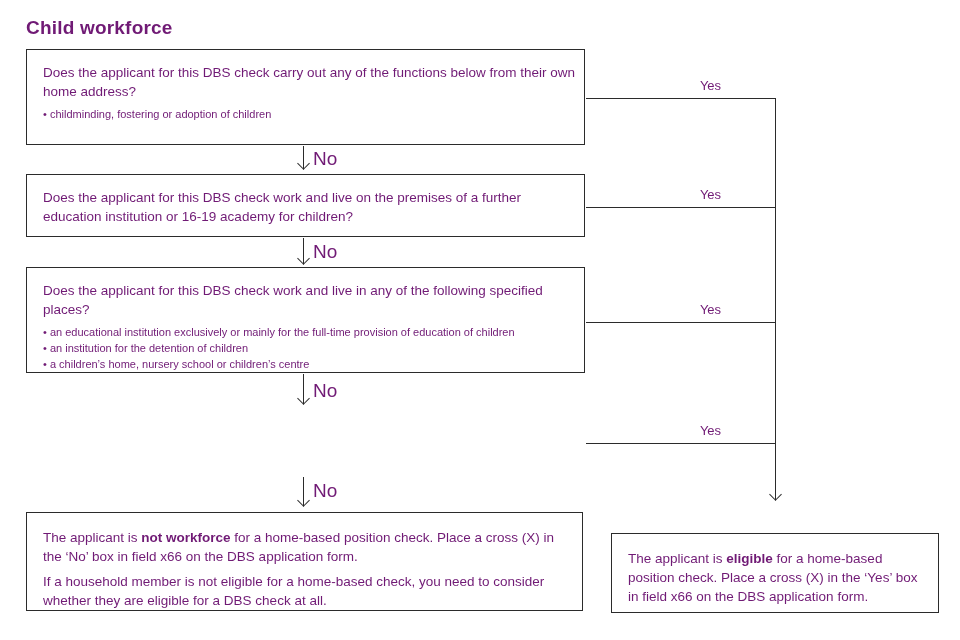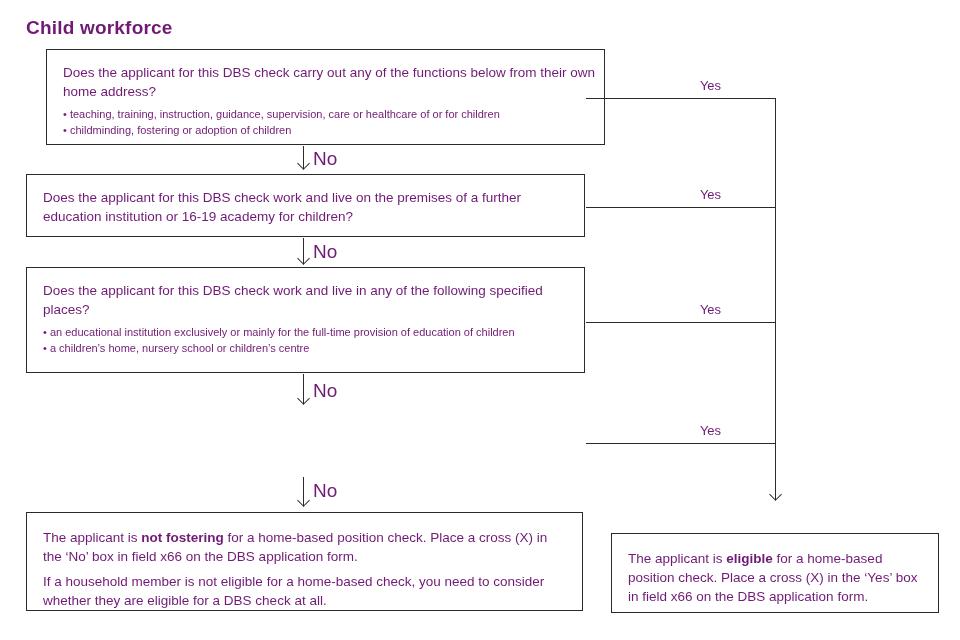--- a/index.html
+++ b/index.html
@@ -37,44 +37,44 @@
   }
   b { font-weight:bold; }
 </style>
 </head>
 <body>
 
 <div class="page">
 
   <div class="title">Child workforce</div>
 
-  <div class="qbox" style="left:26px; top:49px; width:559px; height:96px;margin-left:20px;">
+  <div class="qbox" style="left:26px; top:49px; width:559px; height:96px;">
     <div class="question">Does the applicant for this DBS check carry out any of the functions below from their own home address?</div>
     <div class="bullets">
-      <div class="bullet">teaching, training, instruction, guidance, supervision, care or healthcare of or for children</div>
       <div class="bullet">childminding, fostering or adoption of children</div>
     </div>
   </div>
 
   <div class="vline" style="left:303px; top:146px; height:23px;"></div>
   <span class="chev-down" style="left:299px; top:159px;"></span>
   <span class="no-label" style="top:148px;">No</span>
 
   <div class="qbox" style="left:26px; top:174px; width:559px; height:63px;">
     <div class="question">Does the applicant for this DBS check work and live on the premises of a further education institution or 16-19 academy for children?</div>
   </div>
 
   <div class="vline" style="left:303px; top:238px; height:26px;"></div>
   <span class="chev-down" style="left:299px; top:254px;"></span>
   <span class="no-label" style="top:241px;">No</span>
 
   <div class="qbox" style="left:26px; top:267px; width:559px; height:106px;">
     <div class="question">Does the applicant for this DBS check work and live in any of the following specified places?</div>
     <div class="bullets">
       <div class="bullet">an educational institution exclusively or mainly for the full-time provision of education of children</div>
+      <div class="bullet">an institution for the detention of children</div>
       <div class="bullet">a children’s home, nursery school or children’s centre</div>
     </div>
   </div>
 
   <div class="vline" style="left:303px; top:374px; height:30px;"></div>
   <span class="chev-down" style="left:299px; top:394px;"></span>
   <span class="no-label" style="top:380px;">No</span>
 
 
   <div class="vline" style="left:303px; top:477px; height:29px;"></div>
@@ -90,21 +90,21 @@
   <div class="hline" style="left:586px; top:322px; width:190px;"></div>
   <span class="yes-label" style="top:302px;">Yes</span>
 
   <div class="hline" style="left:586px; top:443px; width:190px;"></div>
   <span class="yes-label" style="top:423px;">Yes</span>
 
   <div class="vline" style="left:775px; top:98px; height:402px;"></div>
   <span class="chev-down" style="left:771px; top:490px;"></span>
 
   <div class="obox" style="left:26px; top:512px; width:557px; height:99px;">
-    <p><span>The applicant is </span><b>not fostering</b><span> for a home-based position check. Place a cross (X) in the ‘No’ box in field x66 on the DBS application form.</span></p>
+    <p><span>The applicant is </span><b>not workforce</b><span> for a home-based position check. Place a cross (X) in the ‘No’ box in field x66 on the DBS application form.</span></p>
     <p>If a household member is not eligible for a home-based check, you need to consider whether they are eligible for a DBS check at all.</p>
   </div>
 
   <div class="obox" style="left:611px; top:533px; width:328px; height:80px;">
     <p><span>The applicant is </span><b>eligible</b><span> for a home-based position check. Place a cross (X) in the ‘Yes’ box in field x66 on the DBS application form.</span></p>
   </div>
 
 </div>
 
 </body></html>

